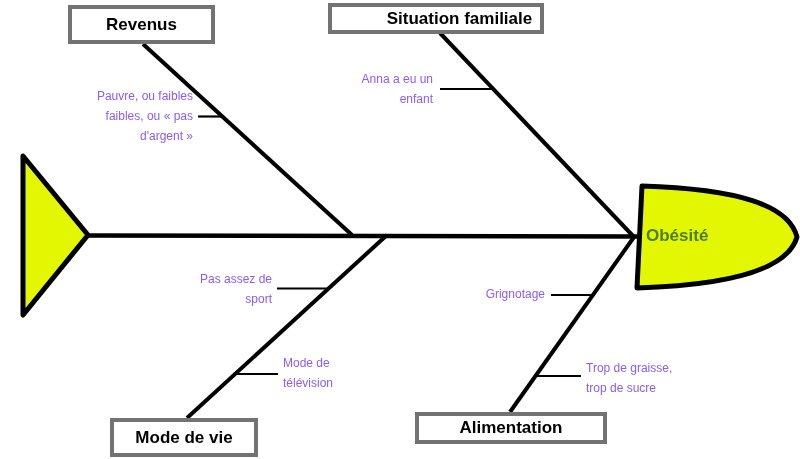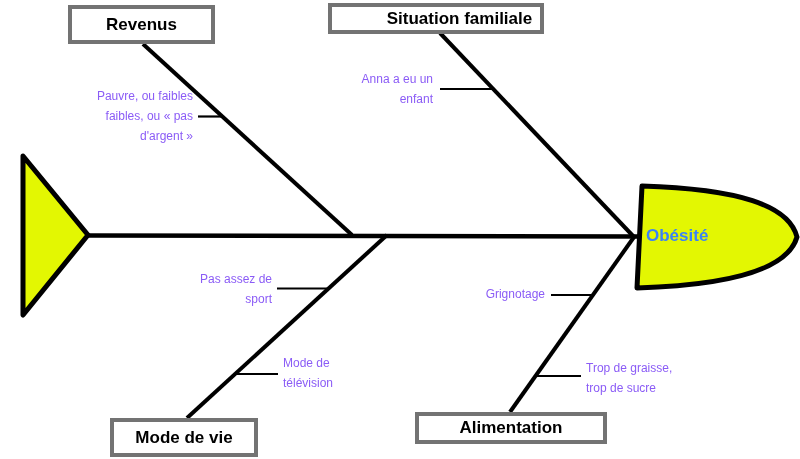--- a/index.html
+++ b/index.html
@@ -57,21 +57,21 @@
     line-height: 20px;
     color: #8b5cf6;
     white-space: nowrap;
   }
   .cause.ra { text-align: right; }
   .cause.la { text-align: left; }
   .effect-label {
     position: absolute;
     font-weight: bold;
     font-size: 17px;
-    color: #3b82f6;
+    color: #4d7c0f;
     white-space: nowrap;
   }
 </style>
 </head>
 <body>
 
 <div class="stage">
 
   <svg width="800" height="459" viewBox="0 0 800 459">
 

